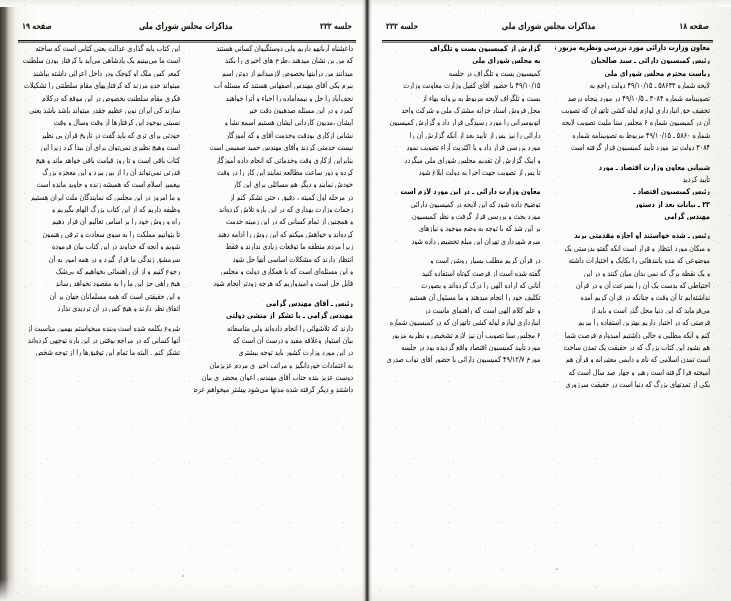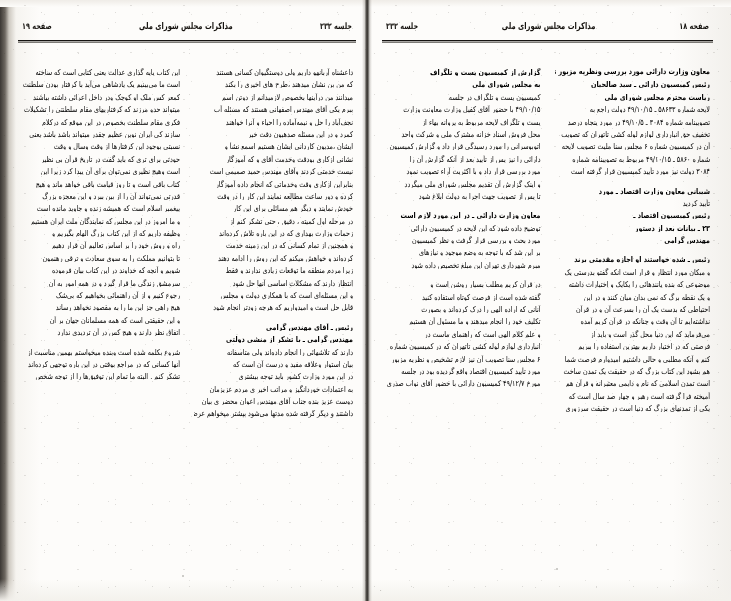--- a/index.html
+++ b/index.html
@@ -75,21 +75,21 @@
 
   
   .cols{
     position:absolute;left:0;right:0;top:45px;bottom:30px;
     display:flex;flex-direction:row-reverse;
     direction:rtl;
     padding:0 13px;
     box-sizing:border-box;
     gap:14px;
   }
-  .col{flex:1 1 0;min-width:0;margin-top:24px;}
+  .col{flex:1 1 0;min-width:0;}
 
   
   .ln{
     position:relative;
     height:6px;margin-bottom:6.4px;
     direction:rtl;
     overflow:hidden;
     white-space:nowrap;
     font-size:6.4px;line-height:6px;
     color:#18150f;

